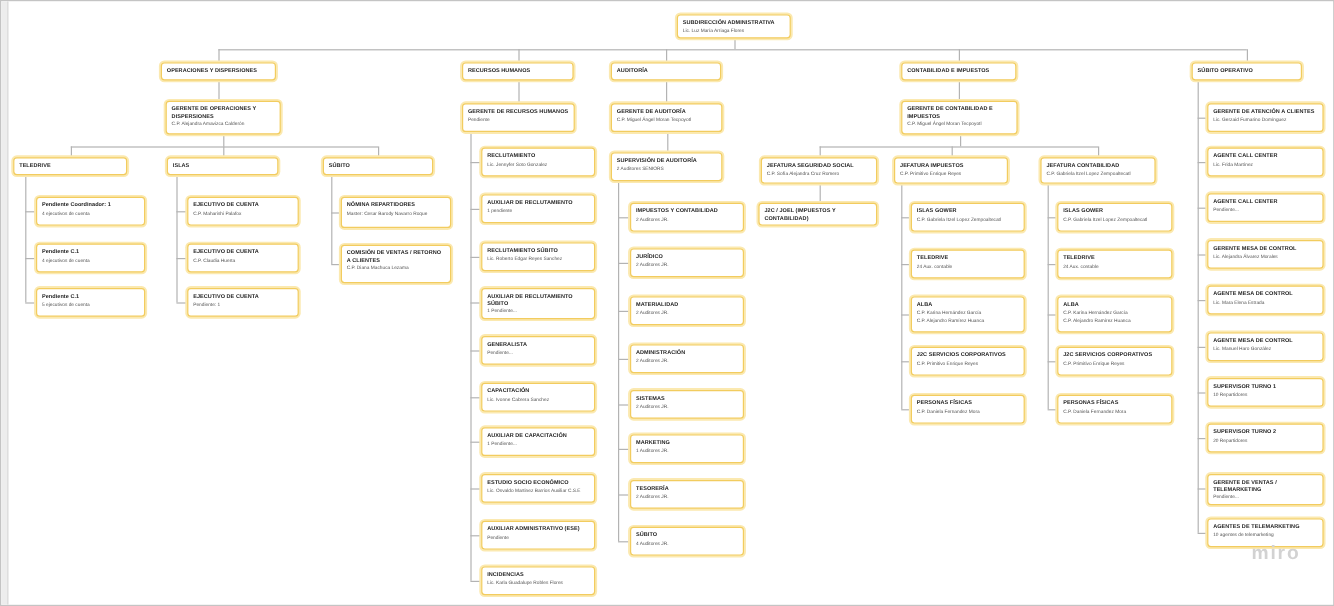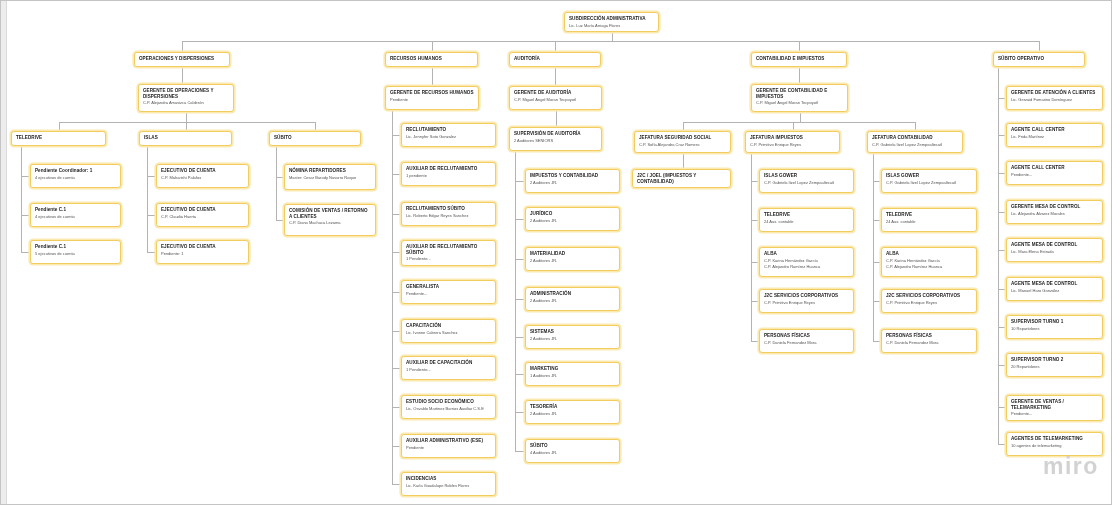--- a/index.html
+++ b/index.html
@@ -3,21 +3,21 @@
 <meta charset="utf-8">
 <style>
   html,body{margin:0;padding:0;background:#e6e6e6;font-family:"Liberation Sans",sans-serif;}
   .frame{position:relative;width:1112px;height:505px;background:#ffffff;border:1px solid #c4c4c4;box-sizing:border-box;overflow:hidden;}
   .left-strip{position:absolute;left:0;top:0;width:5px;height:100%;background:#ededed;border-right:1px solid #dadada;}
   .node{position:absolute;background:#fff;border:1px solid var(--accent,#f2cc5f);border-radius:3px;
         box-shadow:0 0 0 1.6px var(--glow,#fbe9b0);padding:3px 4px;box-sizing:border-box;}
   .node .t{font-size:4.6px;font-weight:bold;color:#1c1c1c;line-height:1.25;letter-spacing:.05px;}
   .node .s{font-size:4px;color:#525252;line-height:1.35;margin-top:1px;}
   .line{position:absolute;background:var(--conn,#b3b3b3);}
-  .watermark{position:absolute;left:1042px;top:452px;font-size:23px;font-weight:bold;
+  .watermark{position:absolute;left:1042px;top:452px;font-size:16px;font-weight:bold;
              color:var(--wm,#d2d2d2);letter-spacing:1.5px;user-select:none;}
 </style>
 </head>
 <body>
 
 <div class="frame" style="--accent: #f2cc5f; --glow: #fbe9b0; --conn: #b3b3b3; --wm: #d2d2d2;">
   <div class="left-strip"></div>
   <div id="chart-layer">
       <div class="line" style="left: 610.5px; top: 31px; width: 1px; height: 9px;"></div>
       <div class="line" style="left: 181px; top: 40px; width: 857px; height: 1px;"></div>

